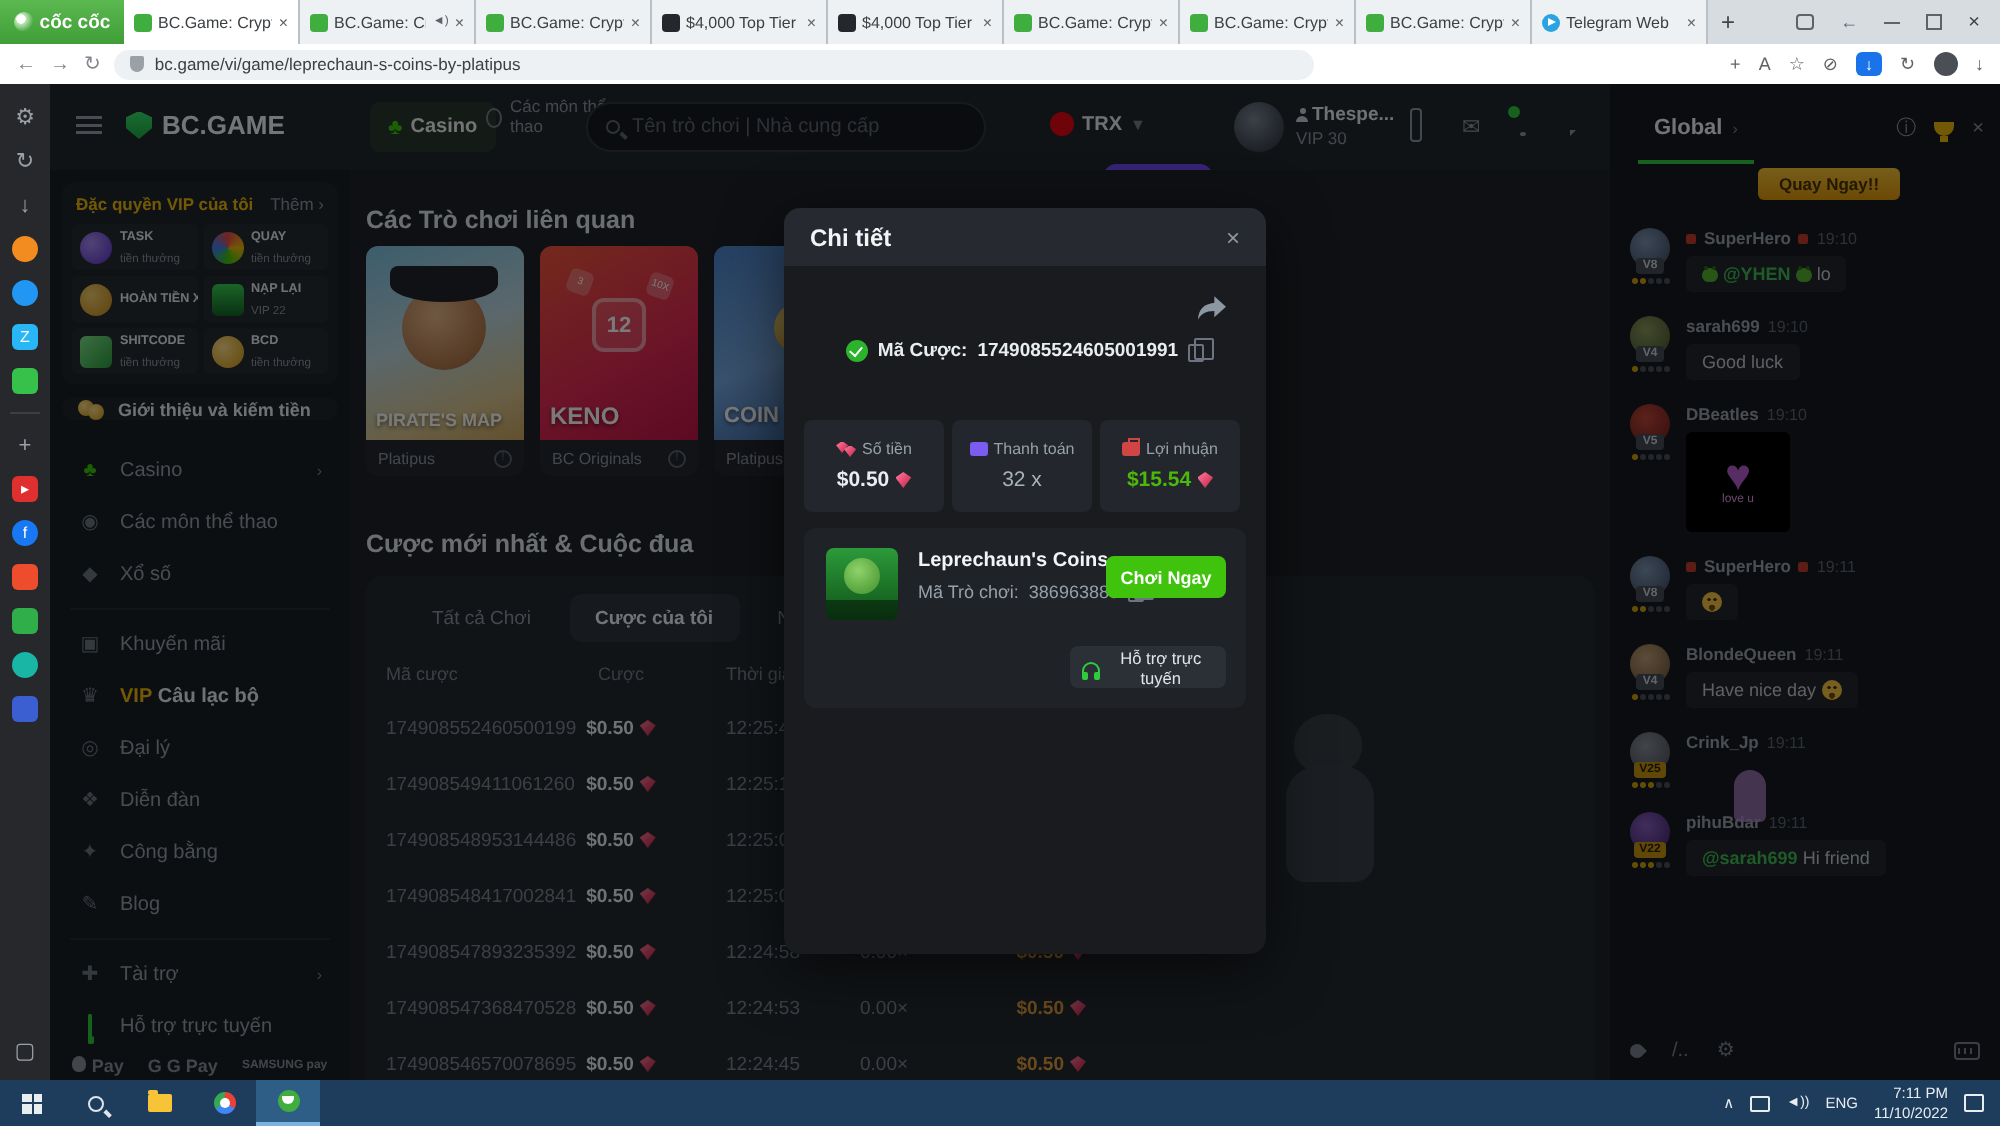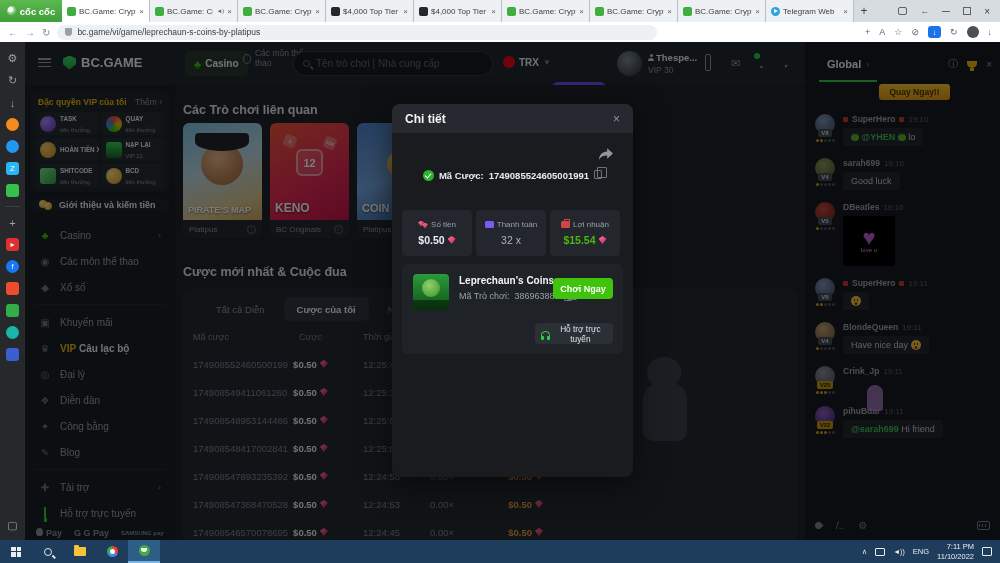--- a/index.html
+++ b/index.html
@@ -56,21 +56,21 @@
     clip-path:polygon(50% 0,100% 22%,100% 62%,50% 100%,0 62%,0 22%);}
   .hbtn{position:absolute;display:flex;align-items:center;gap:4px;}
   .casino-btn{left:160px;top:9px;height:25px;padding:0 9px;background:#2b3a2e;border-radius:5px;font-weight:bold;color:#eef2f4;}
   .clover{color:#3ec70b;font-size:11px;}
   .sports{left:218px;top:7px;color:#8d97a1;font-size:8.5px;line-height:1.15;}
   .ball{width:10px;height:10px;border:1.5px solid #77828c;border-radius:50%;}
   .searchbox{position:absolute;left:268px;top:9px;width:200px;height:25px;background:#171b20;border:1px solid #32383f;border-radius:13px;
     display:flex;align-items:center;gap:6px;padding:0 9px;color:#5f6a74;}
   .mag{width:7px;height:7px;border:1.5px solid #5f6a74;border-radius:50%;position:relative;flex:none;}
   .mag::after{content:"";position:absolute;left:6px;top:6px;width:4px;height:1.5px;background:#5f6a74;transform:rotate(45deg);}
-  .trx{left:478px;top:14px;color:#e8edf0;font-weight:bold;}
+  .trx{left:500px;top:14px;color:#e8edf0;font-weight:bold;}
   .trx-coin{width:12px;height:12px;border-radius:50%;background:#e50915;}
   .chev{color:#77828c;font-size:8px;}
   .vi-btn{left:527px;top:8px;height:27px;width:54px;background:#6f4bf2;border-radius:6px;justify-content:center;color:#fff;font-weight:bold;margin-top:32px;}
   .wallet-ic{width:11px;height:8px;border:1.5px solid #fff;border-radius:2px;}
   .h-avatar{position:absolute;left:592px;top:9px;width:25px;height:25px;border-radius:50%;background:radial-gradient(circle at 40% 35%,#7c8796,#3c434d 75%);}
   .h-user{position:absolute;left:623px;top:10px;line-height:1.25;}
   .h-user .nm{color:#e8edf0;font-weight:bold;font-size:9.5px;display:flex;align-items:center;gap:2px;}
   .h-user .vp{color:#8d97a1;font-size:8.5px;}
   .person{width:6px;height:7px;position:relative;display:inline-block;}
   .person::before{content:"";position:absolute;left:1.5px;top:0;width:3px;height:3px;border-radius:50%;background:#c9d1d9;}
@@ -207,21 +207,21 @@
   .mascot .mh{width:34px;height:30px;border-radius:50% 50% 45% 45%;background:#cfd6dc;margin-left:10px;}
   .mascot .mb{width:44px;height:58px;border-radius:16px 16px 10px 10px;background:#cfd6dc;margin-top:-4px;margin-left:6px;}
 
   
   .overlay{position:absolute;left:25px;top:42px;width:975px;height:498px;background:rgba(0,0,0,.52);z-index:5;}
   .modal{position:absolute;left:392px;top:104px;width:241px;height:373px;z-index:10;background:#191b1f;border-radius:8px;
     box-shadow:0 8px 30px rgba(0,0,0,.6);overflow:hidden;}
   .m-head{height:29px;background:#26292f;display:flex;align-items:center;padding:0 13px;color:#f2f5f7;font-weight:bold;font-size:12px;}
   .m-x{margin-left:auto;color:#8d97a1;font-size:12px;font-weight:normal;}
   .m-share{position:absolute;right:20px;top:44px;}
-  .m-idrow{position:absolute;left:0;top:66px;width:100%;display:flex;align-items:flex-start;justify-content:center;gap:5px;
+  .m-idrow{position:absolute;left:0;top:66px;width:100%;display:flex;align-items:flex-end;justify-content:center;gap:5px;
     font-size:9.5px;font-weight:bold;color:#e8edf0;}
   .ckc{width:11px;height:11px;border-radius:50%;background:#2bb42b;position:relative;flex:none;}
   .ckc::after{content:"";position:absolute;left:3.5px;top:2px;width:3px;height:5px;border:solid #fff;border-width:0 1.5px 1.5px 0;transform:rotate(40deg);}
   .copy{width:8px;height:9px;border:1px solid #6b7480;border-radius:1px;position:relative;flex:none;}
   .copy::after{content:"";position:absolute;left:2px;top:-4px;width:8px;height:9px;border:1px solid #6b7480;border-radius:1px;}
   .m-byrow{position:absolute;left:0;top:84px;width:100%;display:flex;align-items:center;justify-content:center;gap:4px;font-size:9px;color:#8b949e;}
   .m-player{color:#eef2f4;font-weight:bold;border-bottom:1px solid #77828c;}
   .m-date{color:#6e7882;}
   .m-stats{position:absolute;left:10px;top:106px;display:flex;gap:4px;}
   .stat{width:70px;height:46px;background:#23262c;border-radius:4px;display:flex;flex-direction:column;align-items:center;justify-content:center;gap:5px;}
@@ -548,21 +548,21 @@
           </div>
           <div class="glabel">
               <span>Platipus</span>
             </div>
         </div>
       </div>
 
       <div class="sec-title" style="top:180px">Cược mới nhất &amp; Cuộc đua</div>
       <div class="betbox">
         <div class="bet-tabs">
-          <span class="btab">Tất cả Diễn</span>
+          <span class="btab">Tất cả Chơi</span>
           <span class="btab active">Cược của tôi</span>
           <span class="btab">Người</span>
         </div>
         <div class="thead">
           <span class="c-id">Mã cược</span>
           <span class="c-bet">Cược</span>
           <span class="sp1"></span>
           <span class="c-time">Thời gian</span>
         </div>
         <div class="trow">

